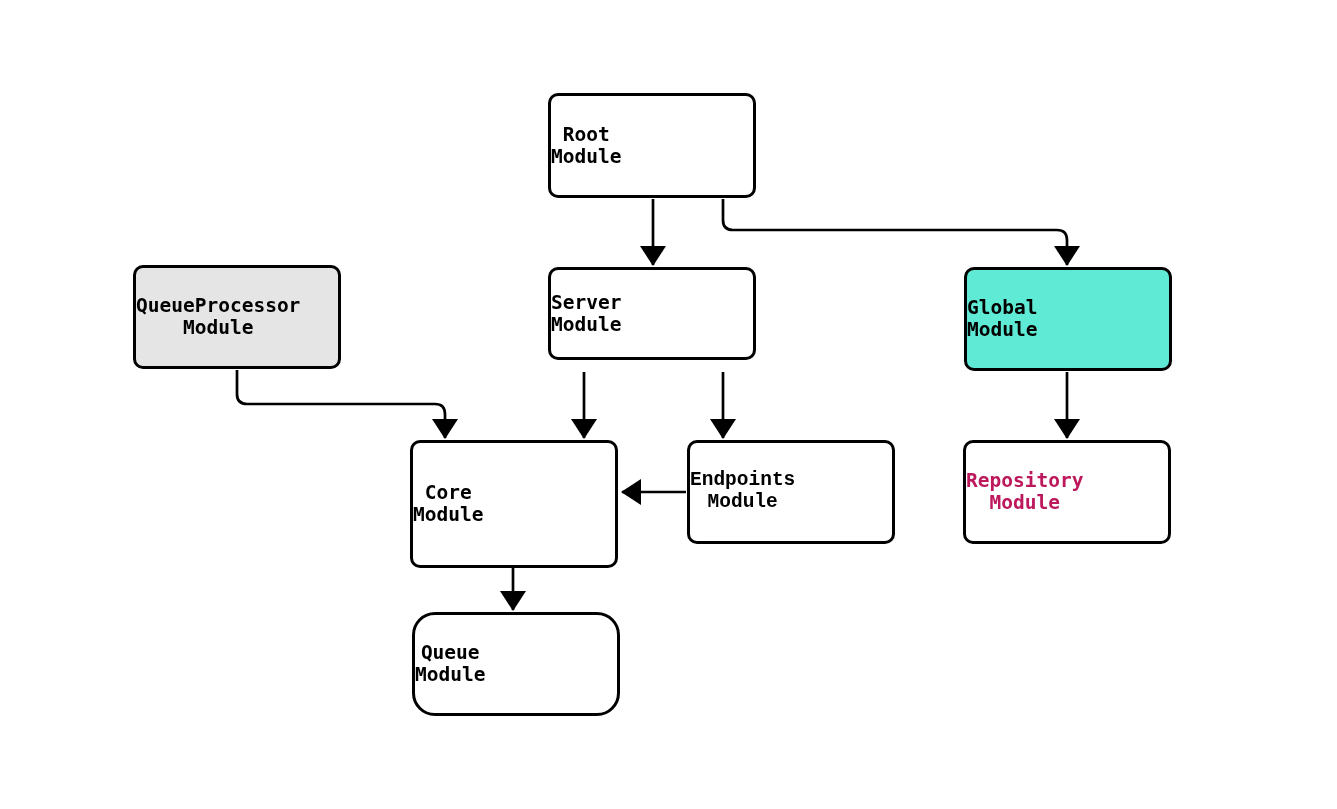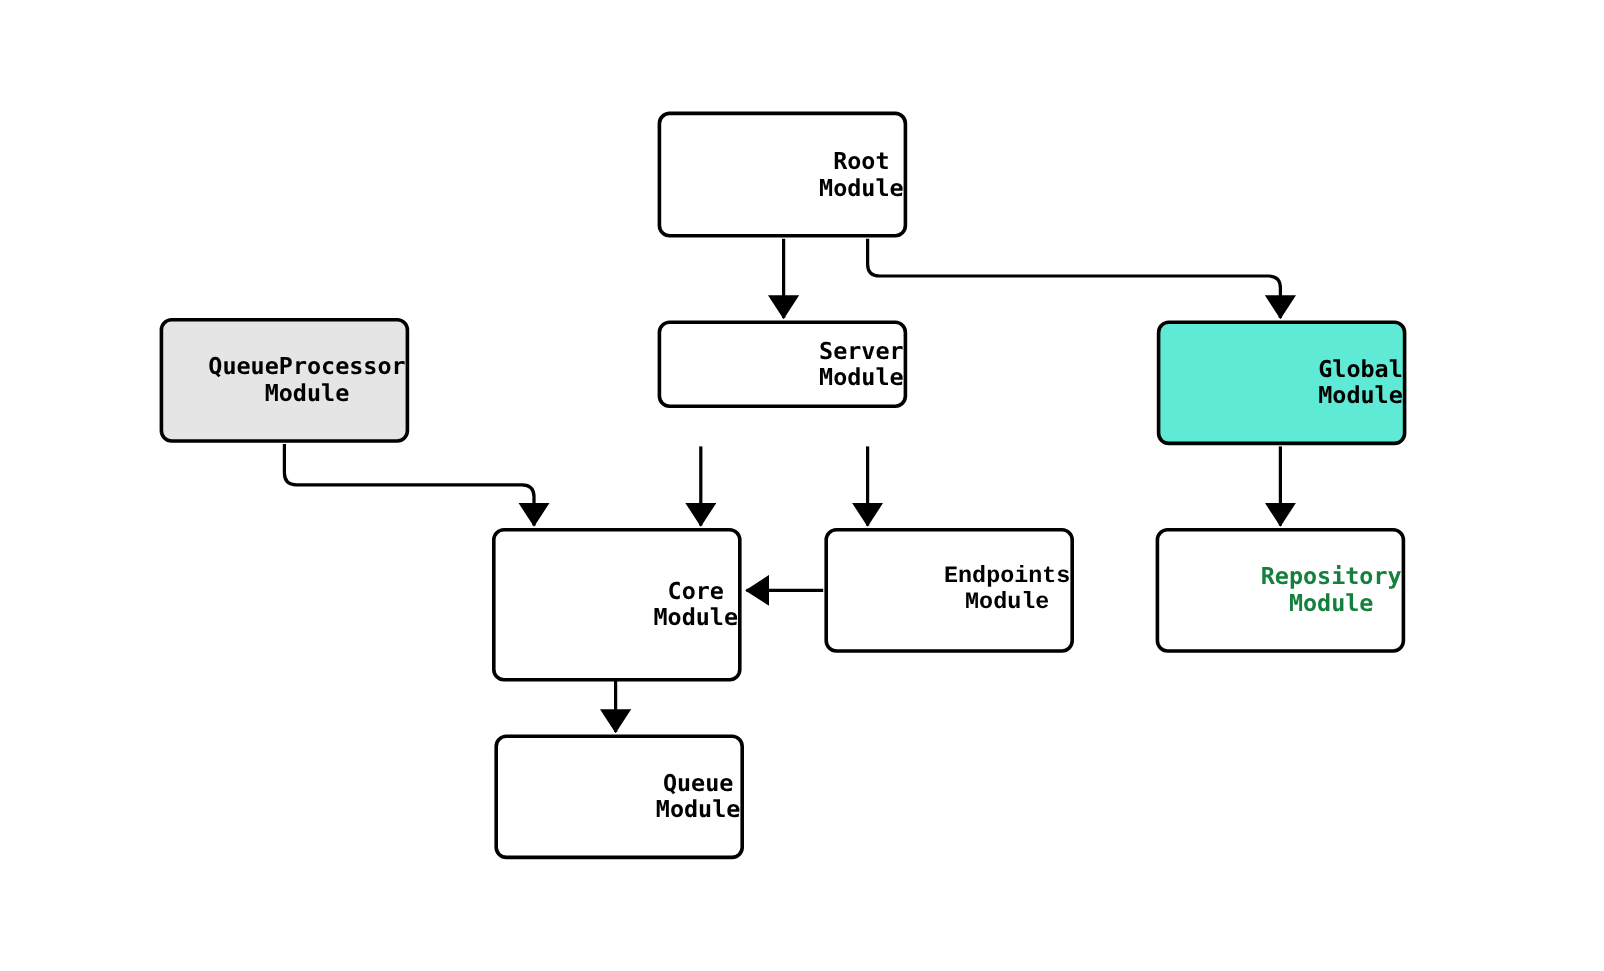--- a/index.html
+++ b/index.html
@@ -23,21 +23,21 @@
     height: 809px;
   }
   .node {
     position: absolute;
     box-sizing: border-box;
     border: 3px solid #000000;
     border-radius: 10px;
     background: #ffffff;
     display: flex;
     align-items: center;
-    justify-content: flex-end;
+    justify-content: flex-start;
   }
   .node-label {
     white-space: pre-line;
     text-align: center;
     font-size: 19.5px;
     font-weight: bold;
     line-height: 1.12;
     color: #000000;
   }
 </style>
@@ -64,38 +64,38 @@
   </svg>
   <div id="node-layer">
       <div class="node" style="left: 548px; top: 93px; width: 208px; height: 105px; border-color: rgb(0, 0, 0); background: rgb(255, 255, 255);">
         <span class="node-label" style="color: rgb(0, 0, 0);">Root
 Module</span>
       </div>
       <div class="node" style="left: 133px; top: 265px; width: 208px; height: 104px; border-color: rgb(0, 0, 0); background: #e5e5e5;">
         <span class="node-label" style="color: rgb(0, 0, 0);">QueueProcessor
 Module</span>
       </div>
-      <div class="node" style="left: 548px; top: 267px; width: 208px; height: 73px; border-color: rgb(0, 0, 0); background: rgb(255, 255, 255);">
+      <div class="node" style="left: 548px; top: 267px; width: 208px; height: 93px; border-color: rgb(0, 0, 0); background: rgb(255, 255, 255);">
         <span class="node-label" style="color: rgb(0, 0, 0);">Server
 Module</span>
       </div>
       <div class="node" style="left: 964px; top: 267px; width: 208px; height: 104px; border-color: rgb(0, 0, 0); background: #5eead4;">
         <span class="node-label" style="color: rgb(0, 0, 0);">Global
 Module</span>
       </div>
       <div class="node" style="left: 410px; top: 440px; width: 208px; height: 128px; border-color: rgb(0, 0, 0); background: rgb(255, 255, 255);">
         <span class="node-label" style="color: rgb(0, 0, 0);">Core
 Module</span>
       </div>
       <div class="node" style="left: 687px; top: 440px; width: 208px; height: 104px; border-color: rgb(0, 0, 0); background: rgb(255, 255, 255);">
         <span class="node-label" style="color: rgb(0, 0, 0); font-family: Liberation Mono, monospace;">Endpoints
 Module</span>
       </div>
       <div class="node" style="left: 963px; top: 440px; width: 208px; height: 104px; border-color: rgb(0, 0, 0); background: rgb(255, 255, 255);">
-        <span class="node-label" style="color: #15803d;">Repository
+        <span class="node-label" style="color: #be185d;">Repository
 Module</span>
       </div>
-      <div class="node" style="left: 412px; top: 612px; width: 208px; height: 104px; border-color: rgb(0, 0, 0); background: rgb(255, 255, 255);">
+      <div class="node" style="left: 412px; top: 612px; width: 208px; height: 104px; border-color: rgb(0, 0, 0); background: rgb(255, 255, 255); border-radius: 23px;">
         <span class="node-label" style="color: rgb(0, 0, 0);">Queue
 Module</span>
       </div>
     </div>
 </div>
 
 </body></html>

